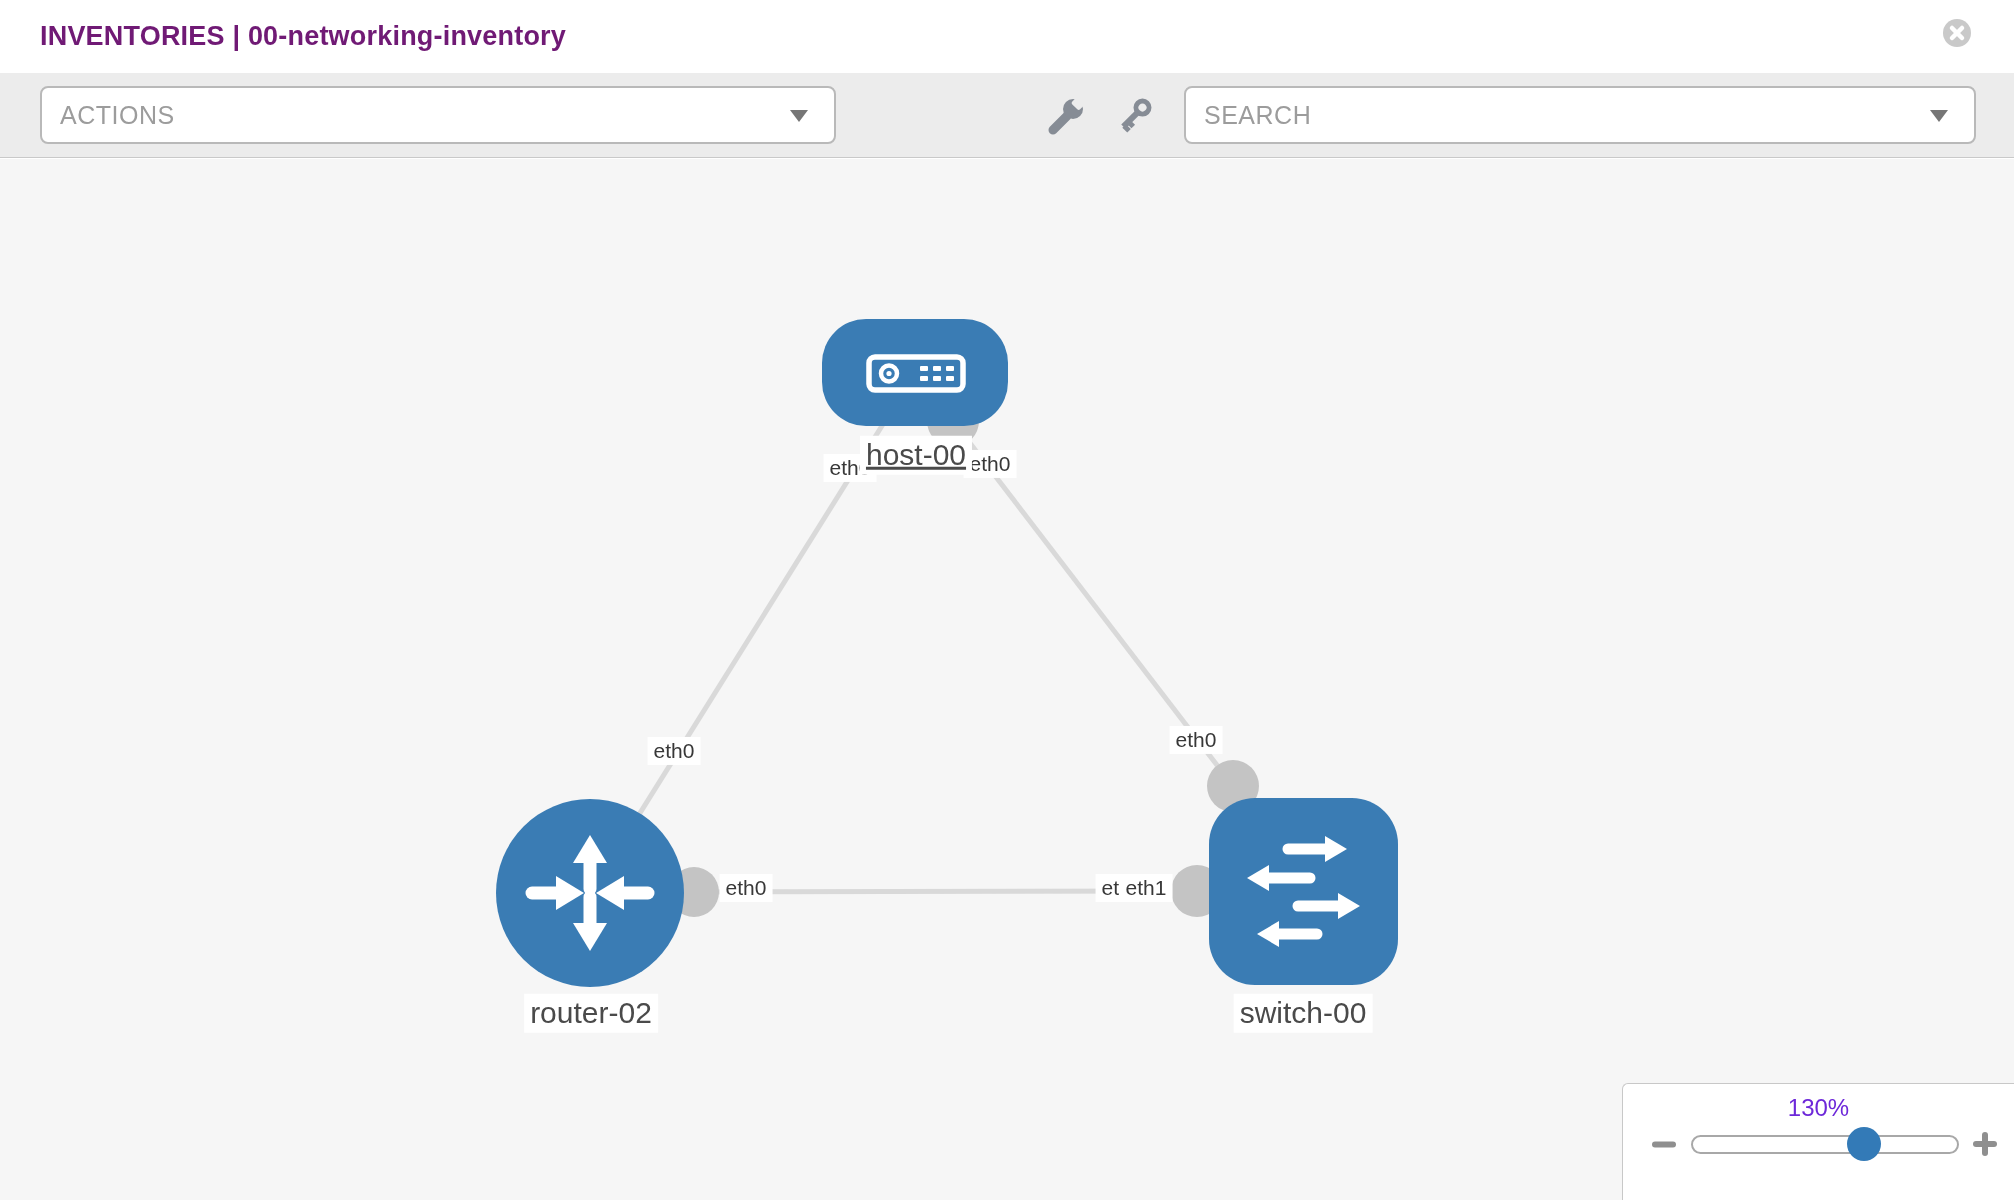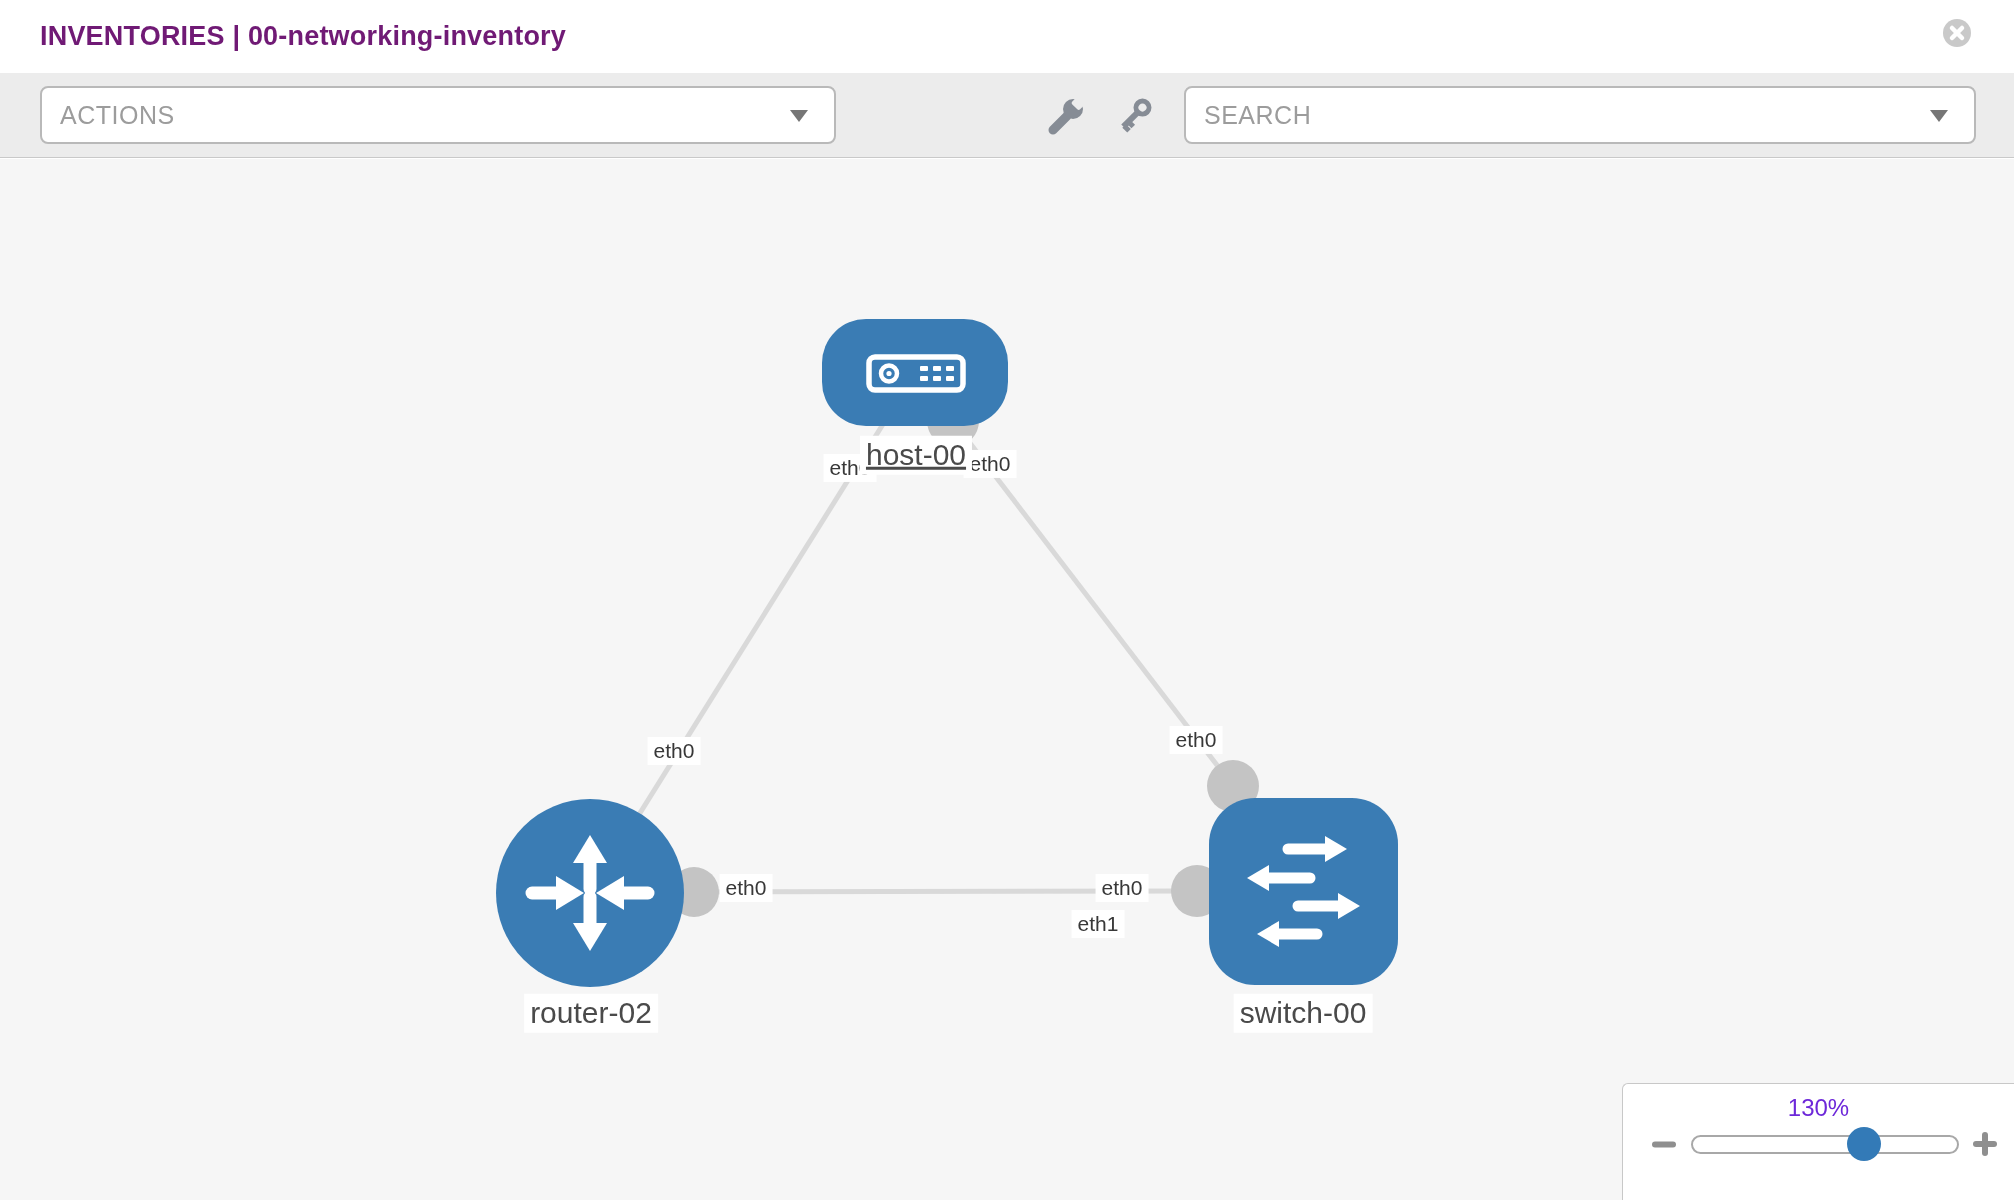--- a/index.html
+++ b/index.html
@@ -177,21 +177,21 @@
       </g>
     </g>
   </svg>
 
   <div class="chip chip-if" style="left:850px; top:309px;">eth0</div>
   <div class="chip chip-if" style="left:990px; top:305px;">eth0</div>
   <div class="chip chip-if" style="left:674px; top:592px;">eth0</div>
   <div class="chip chip-if" style="left:1196px; top:581px;">eth0</div>
   <div class="chip chip-if" style="left:746px; top:729px;">eth0</div>
   <div class="chip chip-if" style="left:1122px; top:729px;">eth0</div>
-  <div class="chip chip-if" style="left:1098px; top:729px;margin-top:36px;">eth1</div>
+  <div class="chip chip-if" style="left:1146px; top:729px;">eth1</div>
 
   <div class="chip chip-node" style="left:916px; top:296px;text-decoration:underline;">host-00</div>
   <div class="chip chip-node" style="left:591px; top:854px;">router-02</div>
   <div class="chip chip-node" style="left:1303px; top:854px;">switch-00</div>
 
   <div class="zoom-panel">
     <div class="zoom-level">130%</div>
     <svg class="zoom-minus" width="30" height="20" viewBox="0 0 30 20">
       <rect x="3" y="7.5" width="24" height="6" rx="3" fill="#8f8f8f"></rect>
     </svg>

